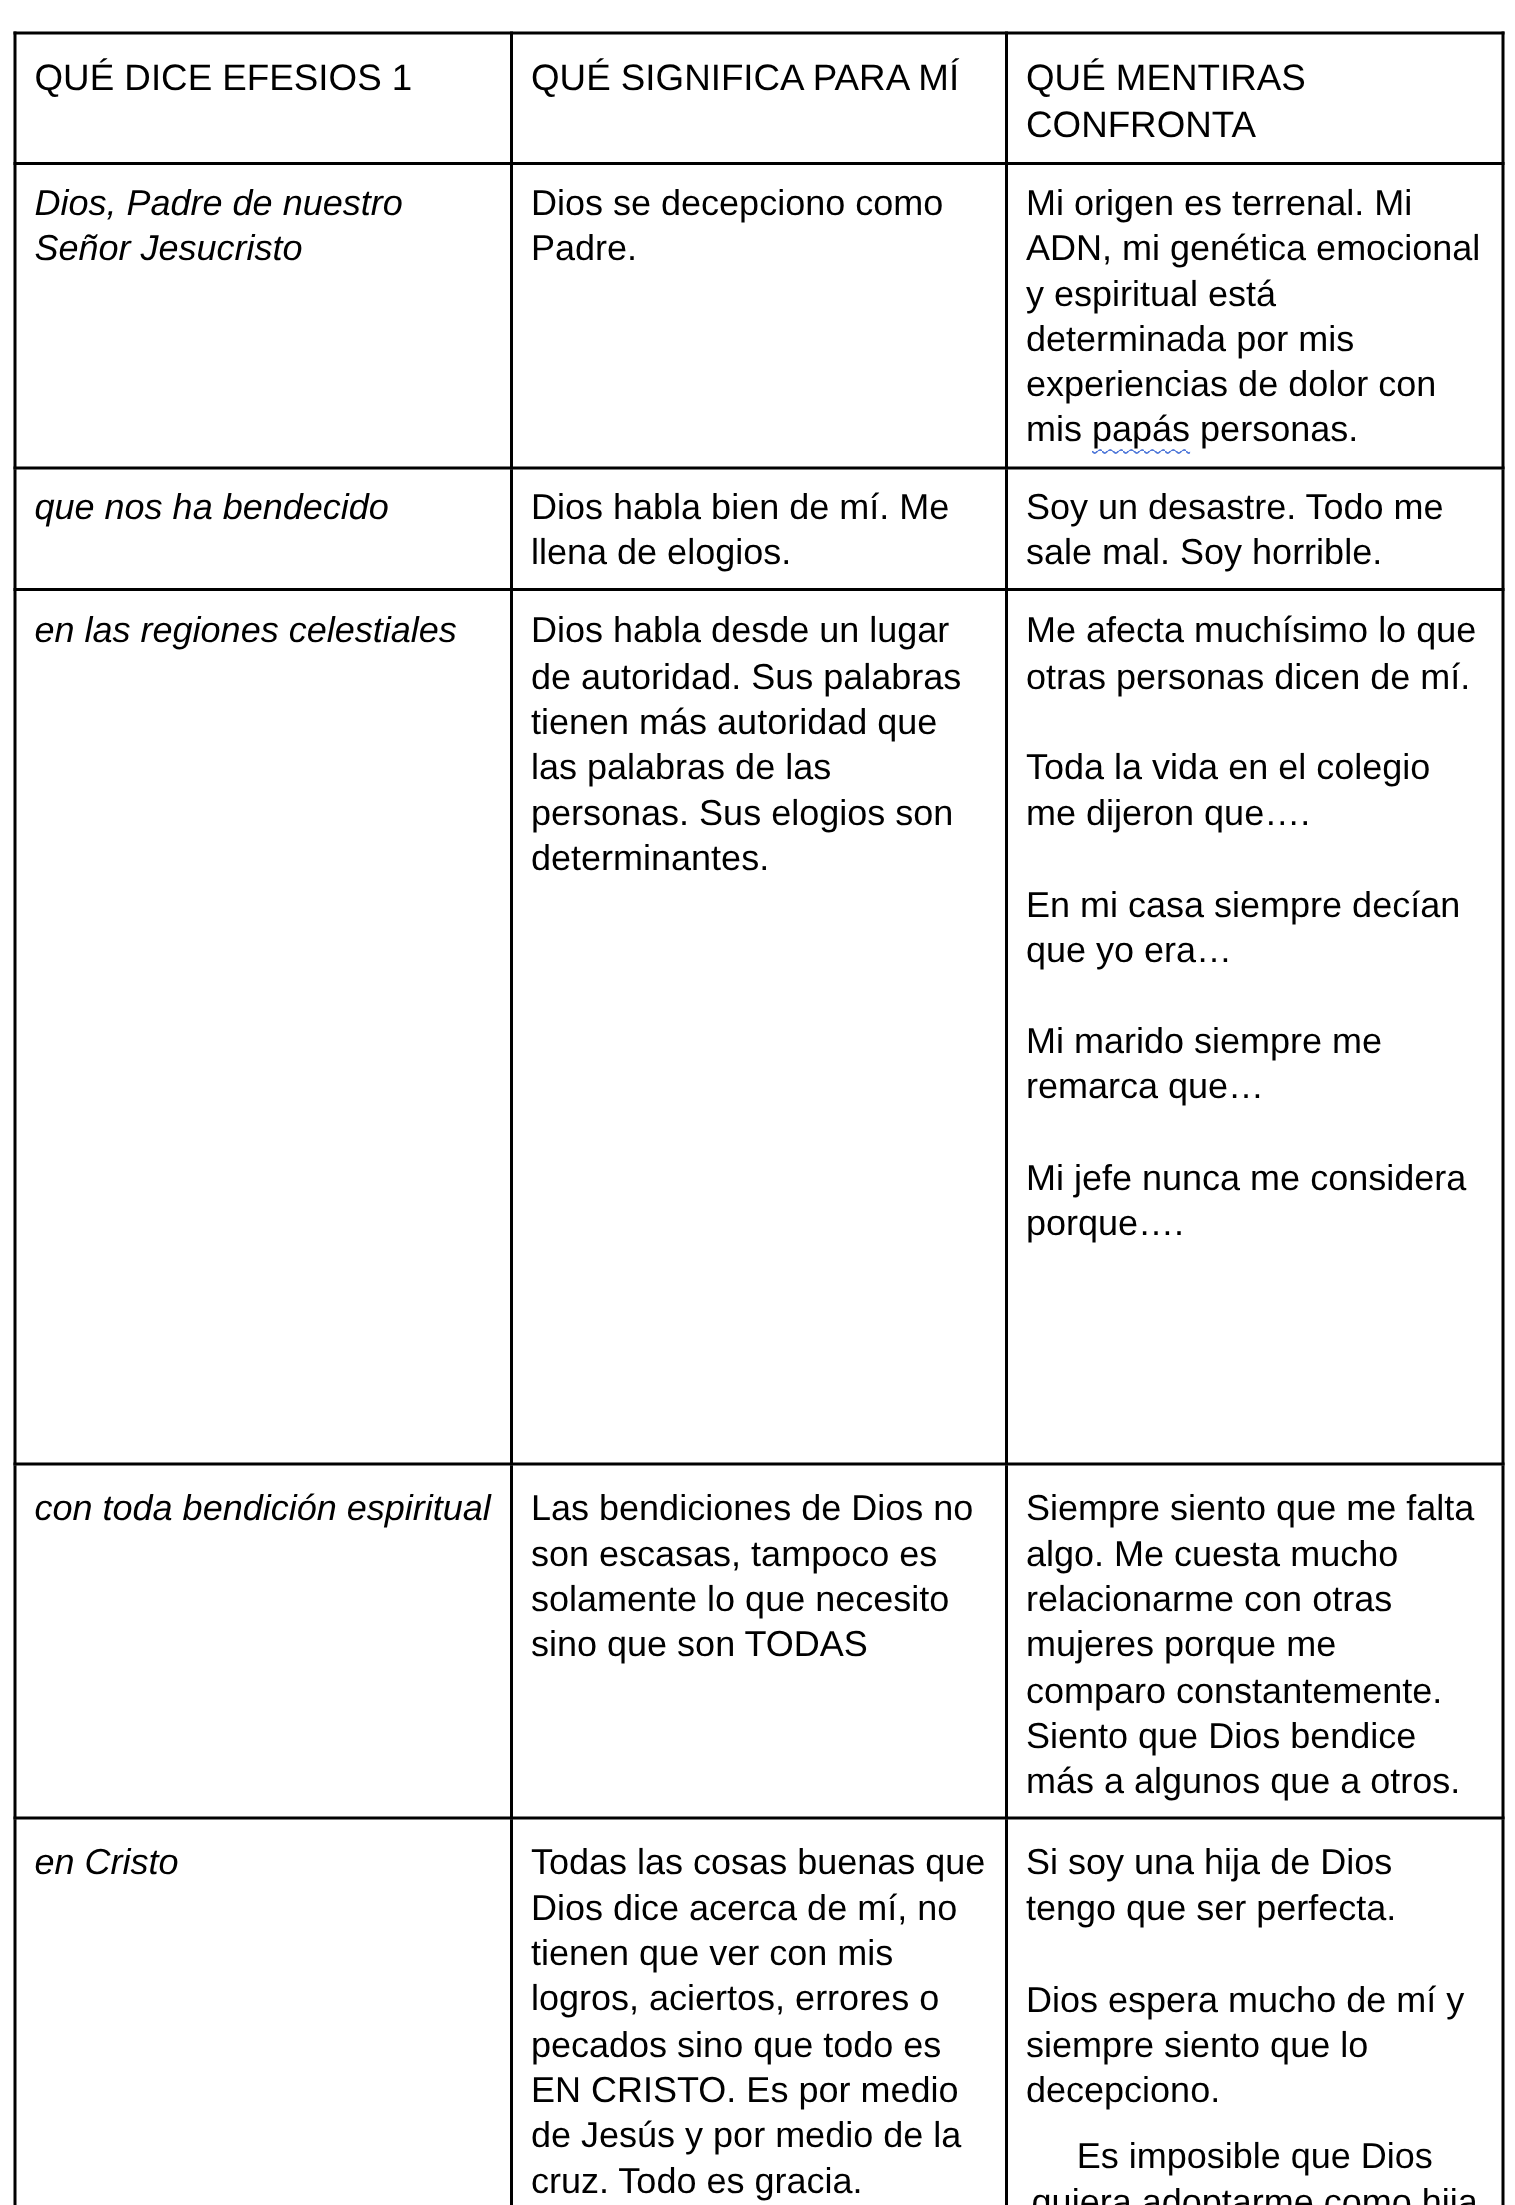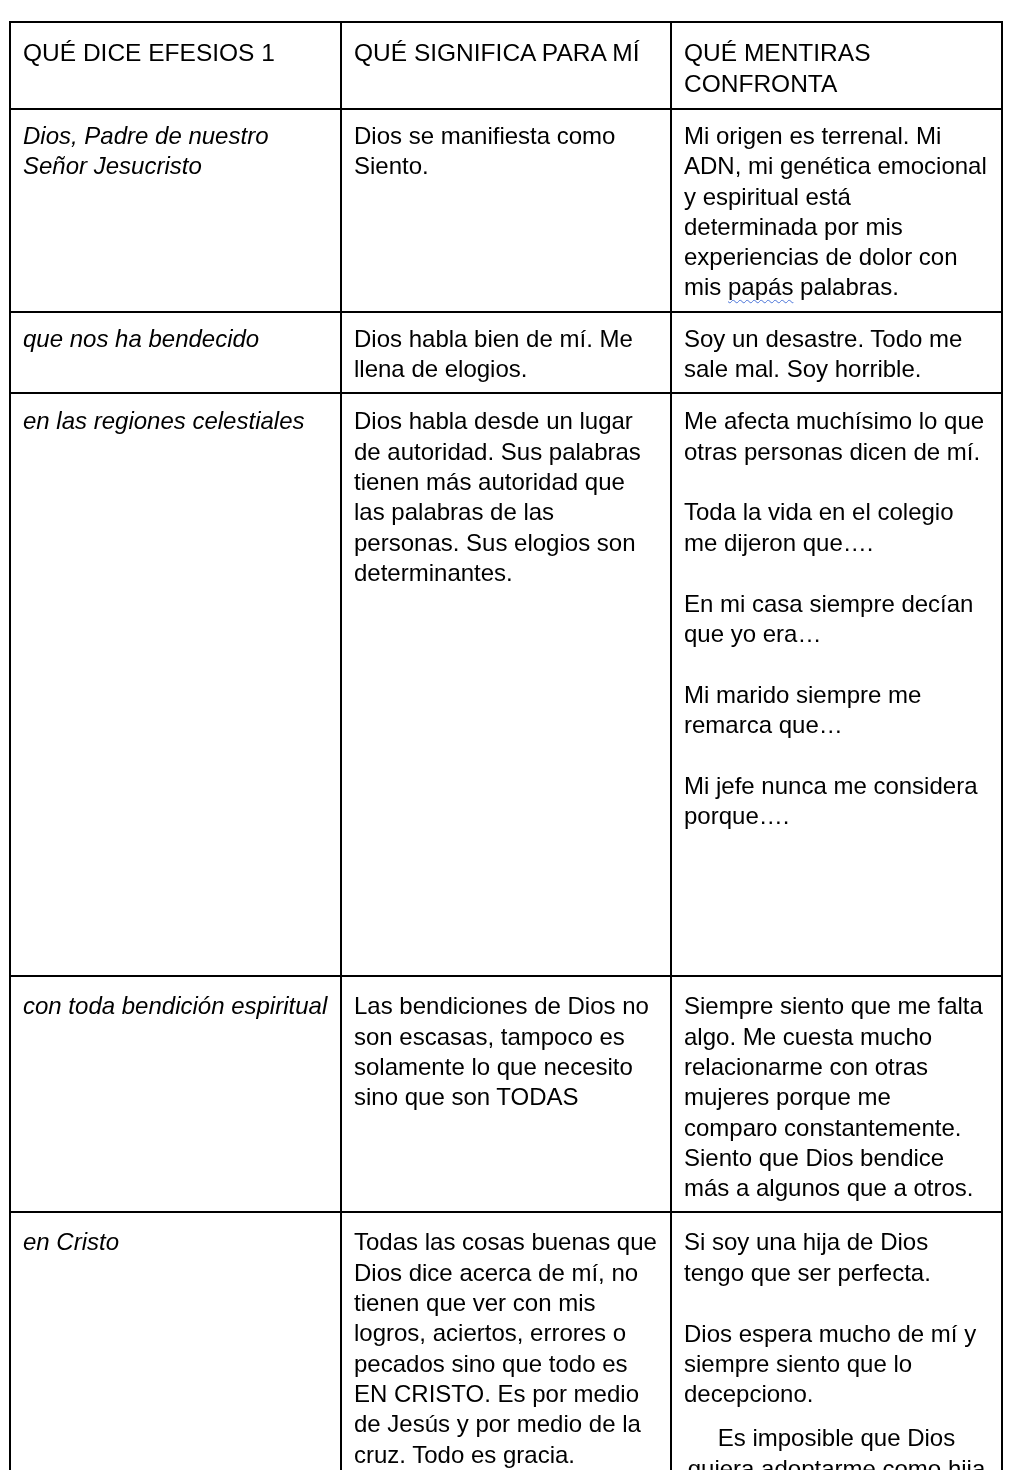--- a/index.html
+++ b/index.html
@@ -79,26 +79,26 @@
       <th>QUÉ DICE EFESIOS 1</th>
       <th>QUÉ SIGNIFICA PARA MÍ</th>
       <th>QUÉ MENTIRAS CONFRONTA</th>
     </tr>
   </thead>
   <tbody>
 
     <tr class="r1">
       <td class="verse">Dios, Padre de nuestro Señor Jesucristo</td>
       <td>
-        <span class="para">Dios se manifiesta como Siento.</span>
+        <span class="para">Dios se decepciono como Padre.</span>
       </td>
       <td>
         <span>Mi origen es terrenal. Mi ADN, mi genética emocional y espiritual está determinada por mis experiencias de dolor con mis</span>
         <span class="spell">papás</span>
-        <span>palabras.</span>
+        <span>personas.</span>
       </td>
     </tr>
 
     <tr class="r2">
       <td class="verse">que nos ha bendecido</td>
       <td>
         <span class="para">Dios habla bien de mí. Me llena de elogios.</span>
       </td>
       <td>
         <span class="para">Soy un desastre. Todo me sale mal. Soy horrible.</span>

